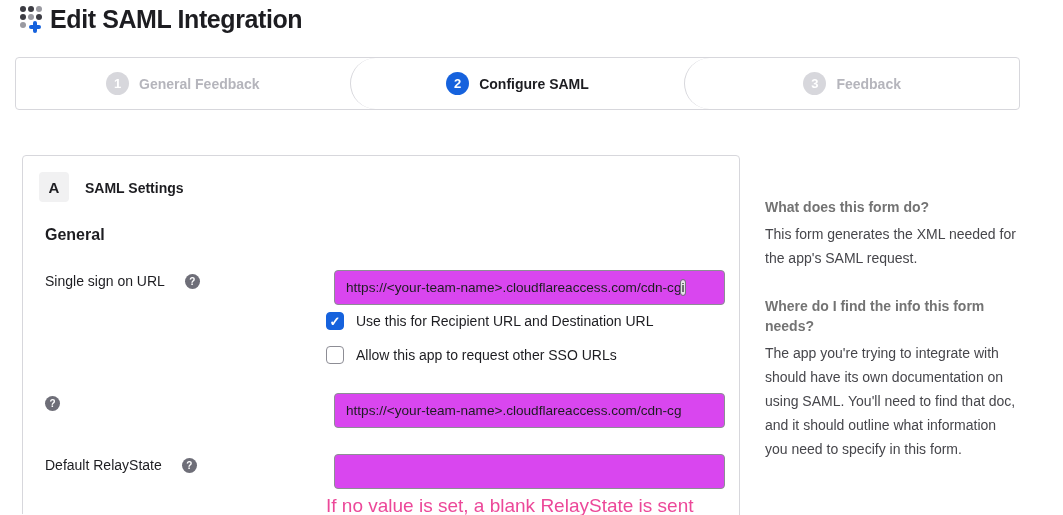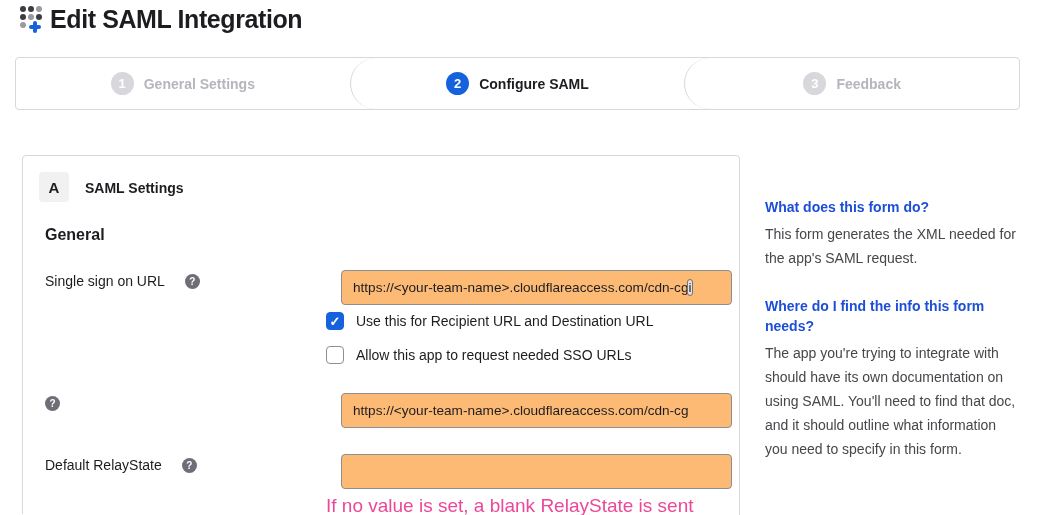--- a/index.html
+++ b/index.html
@@ -147,26 +147,26 @@
     color: #ffffff;
     font-size: 10px;
     font-weight: bold;
     display: inline-flex;
     align-items: center;
     justify-content: center;
     cursor: pointer;
   }
   .input-box {
     position: absolute;
-    left: 318px;
+    left: 311px;
     width: 391px;
     height: 35px;
     border: 1px solid #8d8d95;
     border-radius: 4px;
-    background: #fdba74;
+    background: #d946ef;
     display: flex;
     align-items: center;
     padding: 12px 11px;
     font-size: 13.6px;
     color: #1d1d21;
     white-space: nowrap;
     overflow: hidden;
     cursor: text;
   }
   .cursor-char {
@@ -215,21 +215,21 @@
   .sidebar {
     position: absolute;
     left: 765px;
     top: 197px;
     width: 252px;
   }
   .sidebar h3 {
     font-size: 14px;
     font-weight: bold;
     line-height: 20px;
-    color: #1d4ed8;
+    color: #737373;
   }
   .sidebar p {
     margin-top: 11px;
     font-size: 14px;
     line-height: 24px;
     color: #46464b;
   }
   .sidebar h3 + p { margin-top: 5px; }
   .sidebar .second-heading { margin-top: 26px; }
 </style>
@@ -249,21 +249,21 @@
       <span class="sq light" style="left:0;top:18px"></span>
       <span class="plus-v"></span>
       <span class="plus-h"></span>
     </span>
     <h1 class="page-title">Edit SAML Integration</h1>
   </div>
 
   <div class="stepper">
     <div class="step">
       <span class="step-circle">1</span>
-      <span class="step-label">General Settings</span>
+      <span class="step-label">General Feedback</span>
     </div>
     <div class="step active">
       <span class="step-circle">2</span>
       <span class="step-label">Configure SAML</span>
     </div>
     <div class="step">
       <span class="step-circle">3</span>
       <span class="step-label">Feedback</span>
     </div>
   </div>
@@ -285,21 +285,21 @@
 
     <div class="checkbox-row" style="top:156px;">
       <span class="checkbox checked">
         <span class="check-glyph">✓</span>
       </span>
       <span class="checkbox-label">Use this for Recipient URL and Destination URL</span>
     </div>
 
     <div class="checkbox-row" style="top:190px;">
       <span class="checkbox"></span>
-      <span class="checkbox-label">Allow this app to request needed SSO URLs</span>
+      <span class="checkbox-label">Allow this app to request other SSO URLs</span>
     </div>
 
     <div class="field-label" style="left:22px; top:240px;">
       <span class="help-icon">?</span>
     </div>
     <div class="input-box" style="top:237px;">
       <span>https://&lt;your-team-name&gt;.cloudflareaccess.com/cdn-cg</span>
     </div>
 
     <div class="field-label" style="left:22px; top:301px;">

